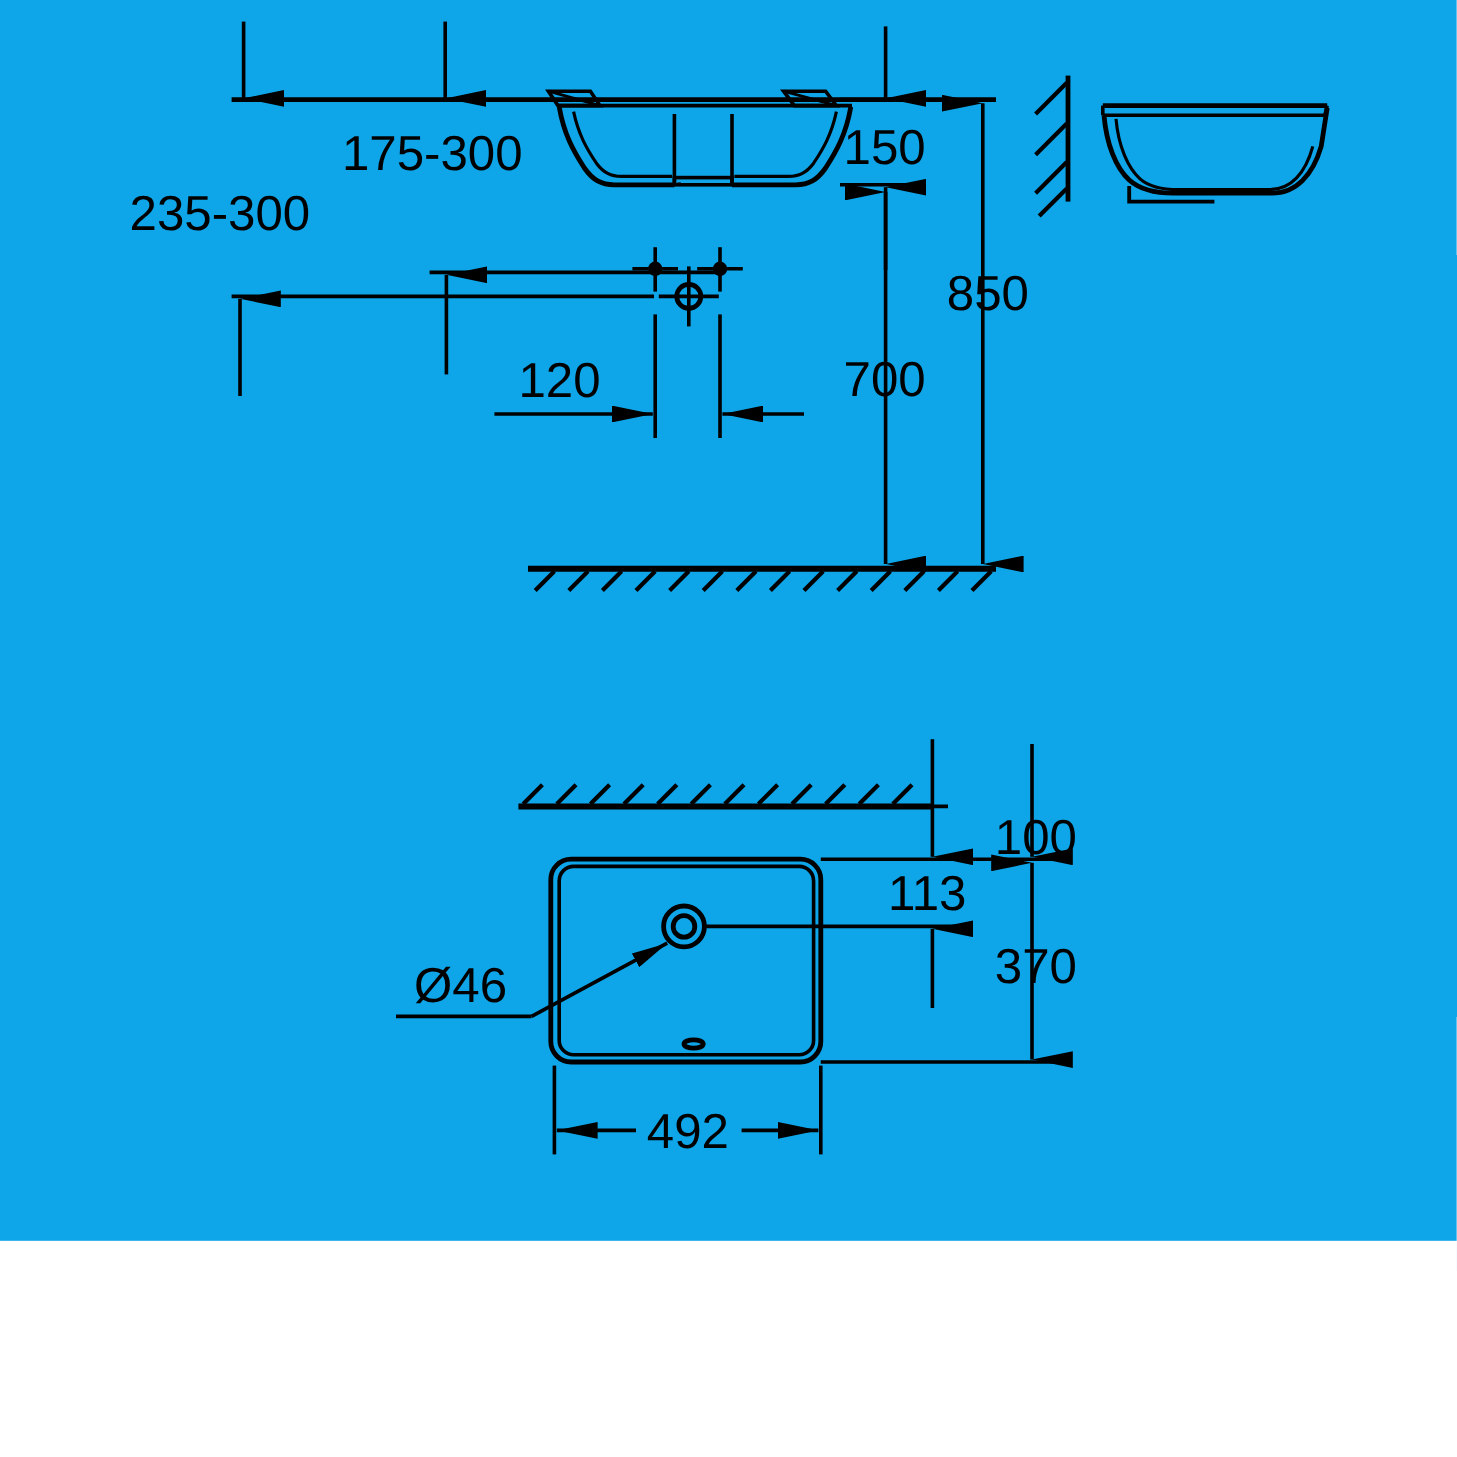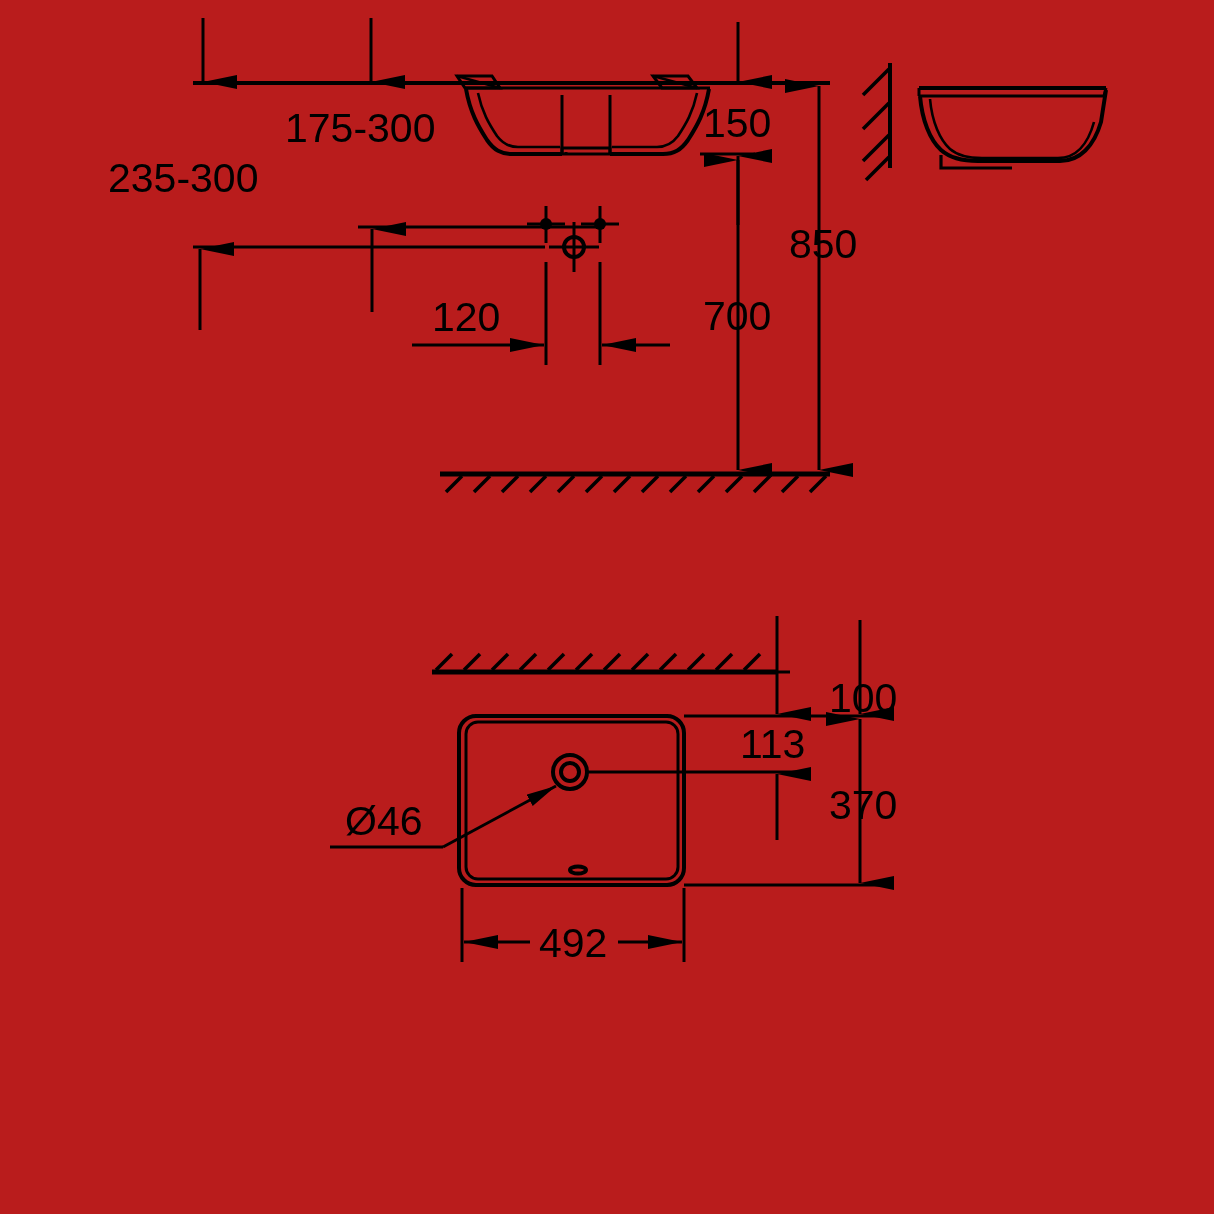--- a/index.html
+++ b/index.html
@@ -1,17 +1,17 @@
 <!DOCTYPE html>
 <html><head>
 <meta charset="utf-8">
 <style>
   html,body{margin:0;padding:0;background:#ffffff;}
   body{width:1214px;height:1214px;font-family:"Liberation Sans",sans-serif;overflow:hidden;}
-  #sheet{position:relative;width:1214px;height:1214px;background:#b91c1c;}
+  #sheet{position:relative;width:1214px;height:1034px;background:#0ea5e9;}
   svg.draw{position:absolute;left:0;top:0;width:1214px;height:1214px;}
   .dimtext{font-family:"Liberation Sans",sans-serif;font-size:41px;fill:#000;font-weight:400;letter-spacing:0px;}
 </style>
 </head>
 <body>
 
 <div id="sheet">
 
   <svg class="draw" viewBox="0 0 1214 1214">
     <defs>

